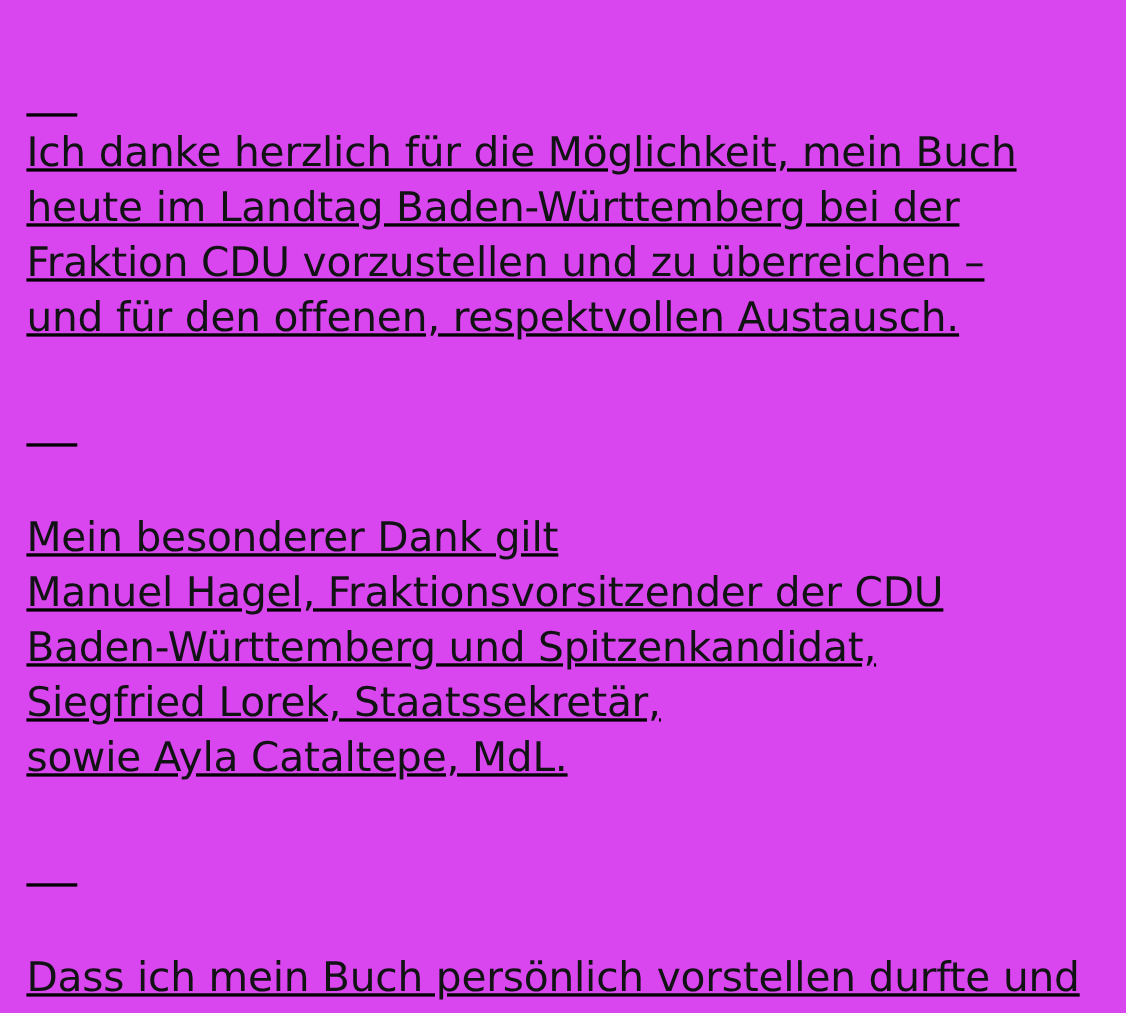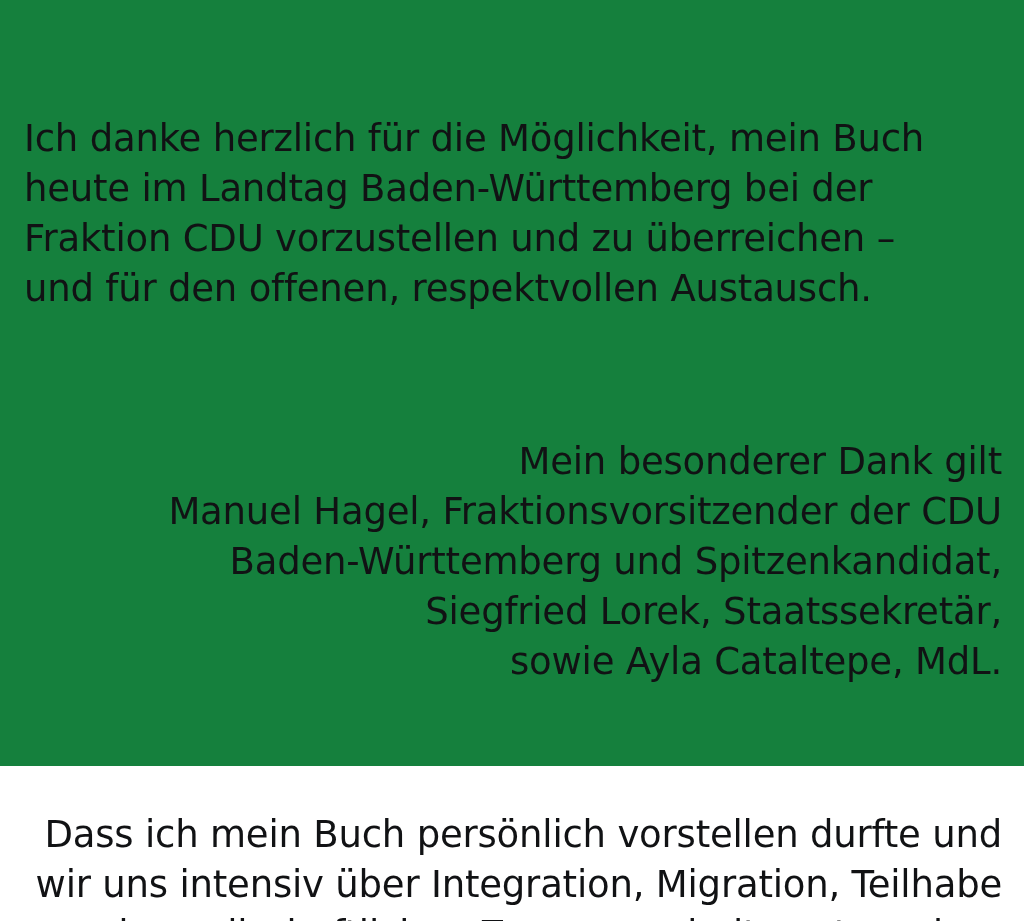--- a/index.html
+++ b/index.html
@@ -8,41 +8,41 @@
     background: #ffffff;
   }
   body {
     width: 1024px;
     height: 921px;
     overflow: hidden;
     font-family: "DejaVu Sans", "Liberation Sans", sans-serif;
   }
   .page {
     width: 1024px;
-    height: 766px;
-    background: #15803d;
+    height: 921px;
+    background: #d946ef;
     box-sizing: border-box;
     padding: 14px 22px 0 24px;
+    text-decoration: underline;
   }
   .post-text {
     color: #111214;
     font-size: 37px;
     line-height: 50px;
     letter-spacing: -0.2px;
     font-weight: 400;
     white-space: pre-wrap;
     word-wrap: break-word;
   }
   .para {
     margin: 0 0 0 0;
     white-space: pre-wrap;
   }
   .para + .para {
-    margin-top: 23px;
-    text-align: right;
+    margin-top: 50px;
   }
 </style>
 </head>
 <body>
 
 <div class="page">
   <div class="post-text">
     <p class="para">Ich danke herzlich für die Möglichkeit, mein Buch
 heute im Landtag Baden-Württemberg bei der
 Fraktion CDU vorzustellen und zu überreichen –

